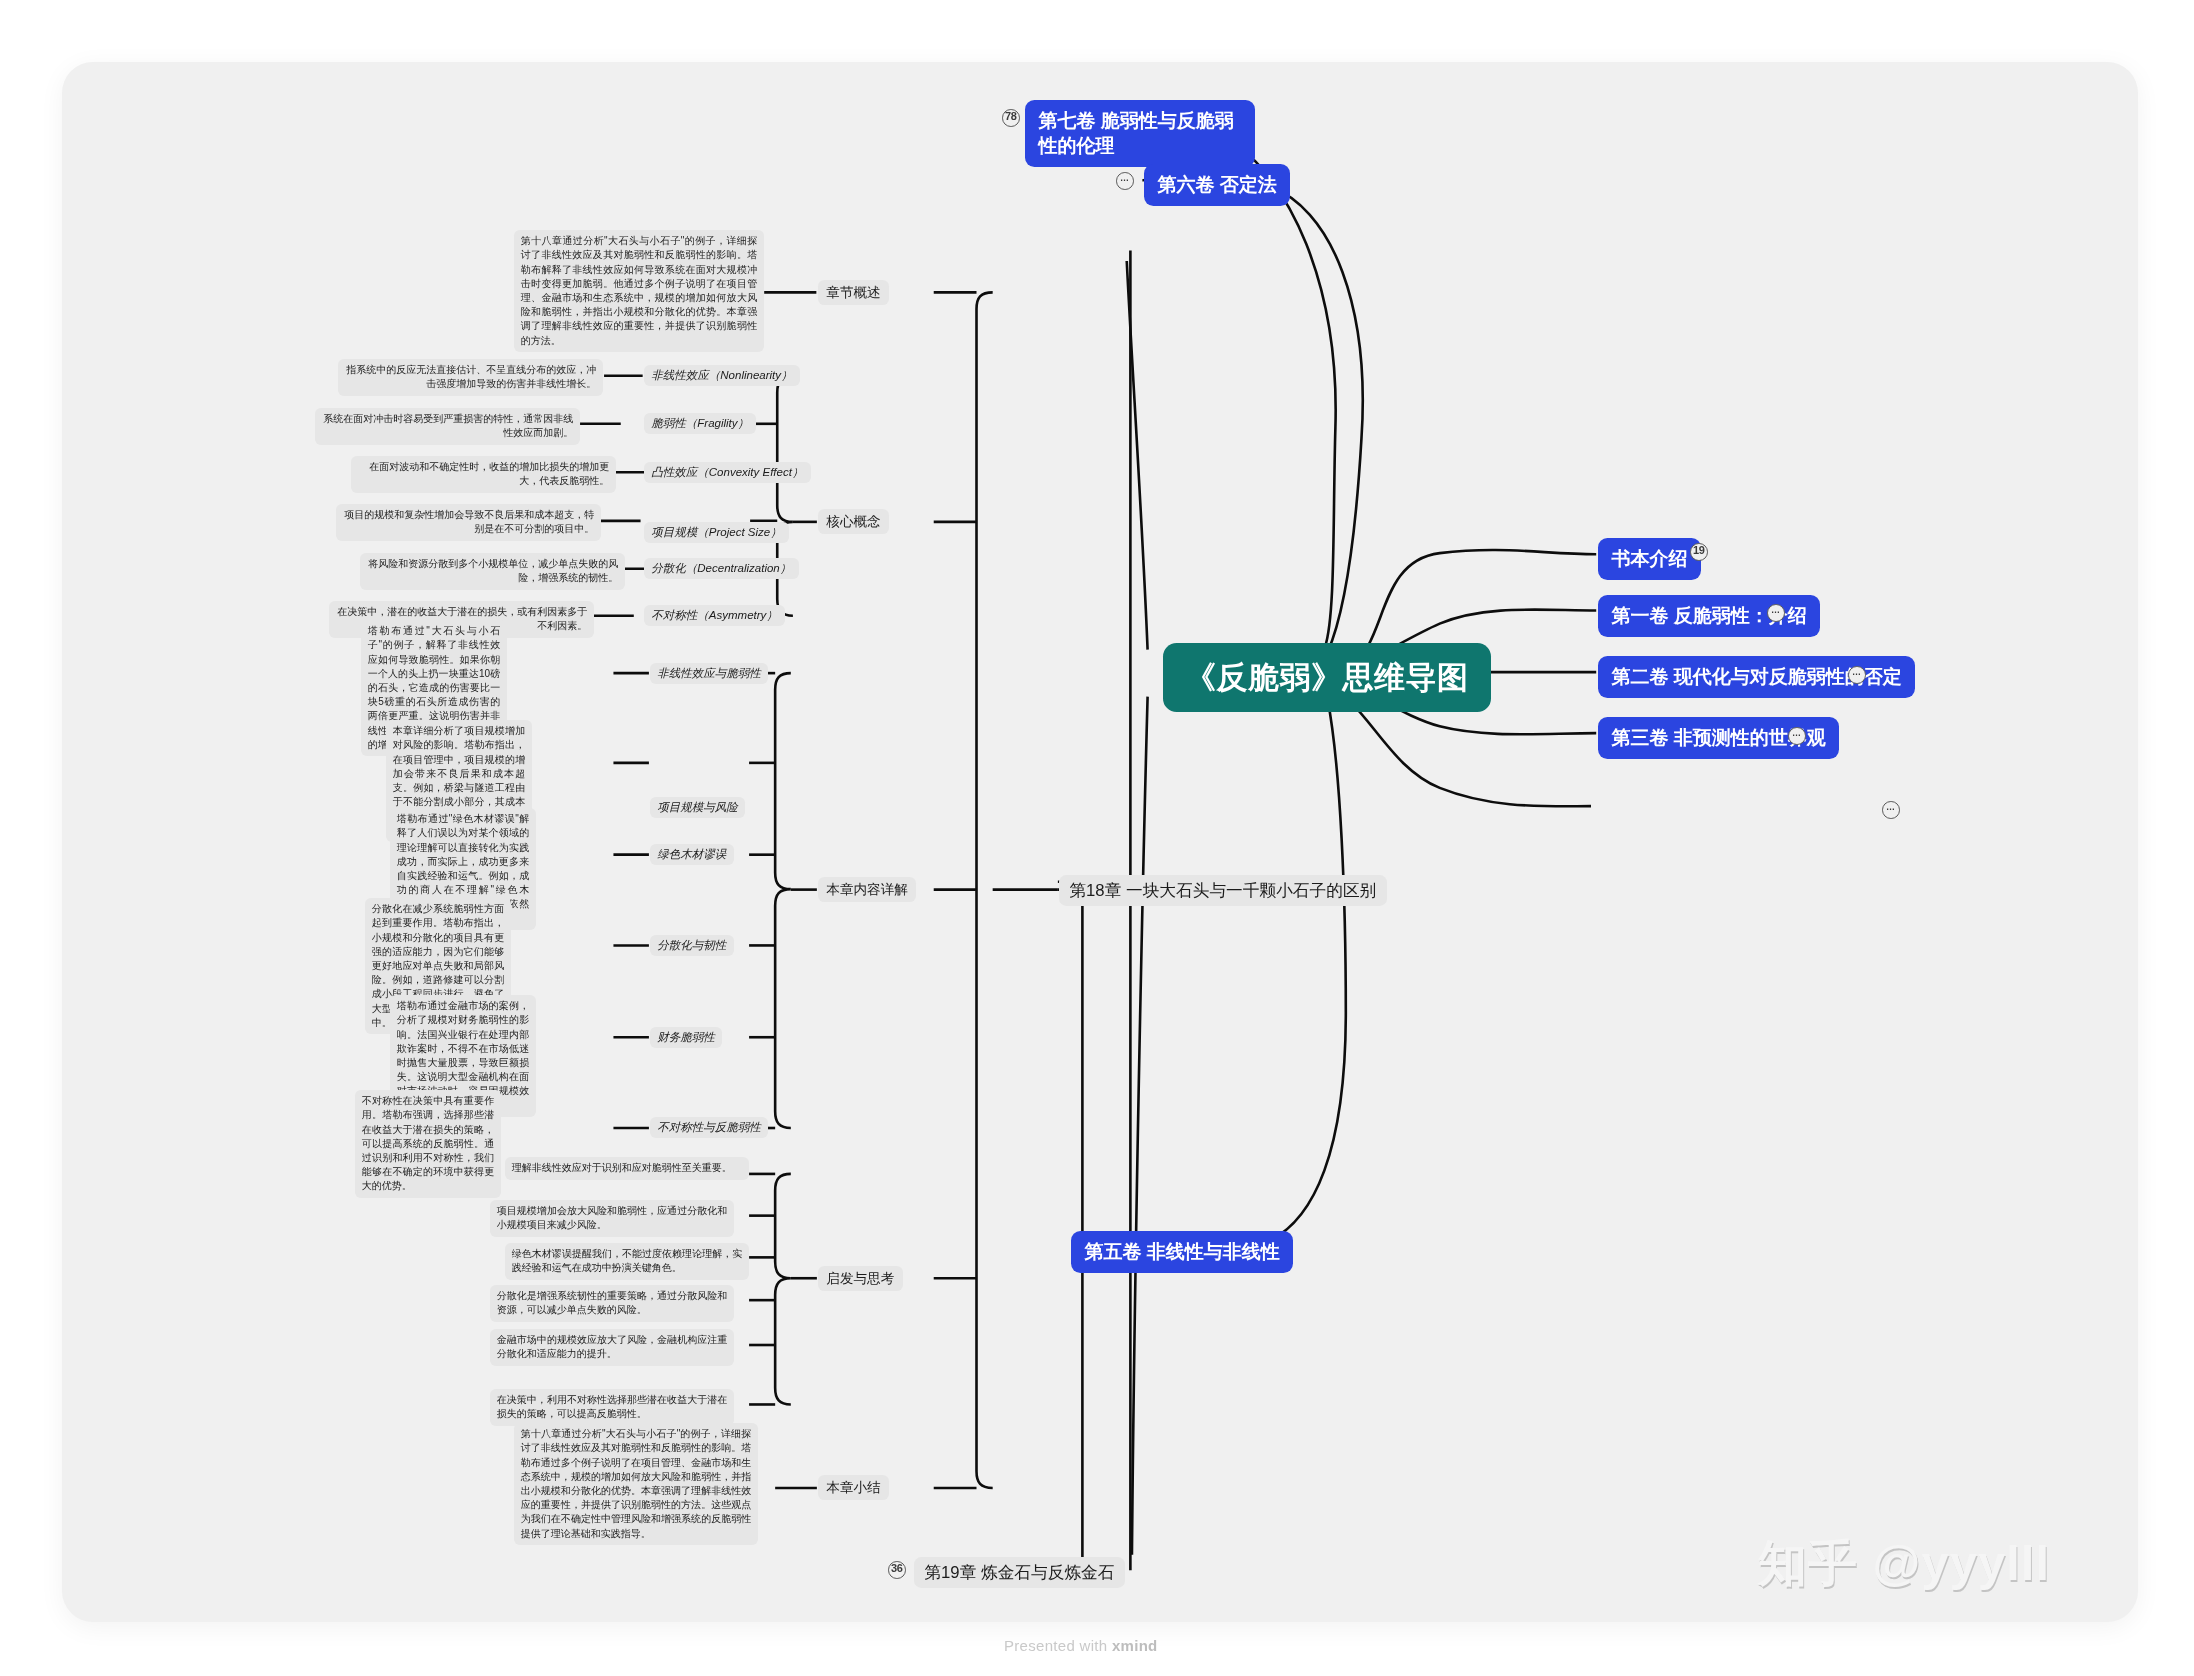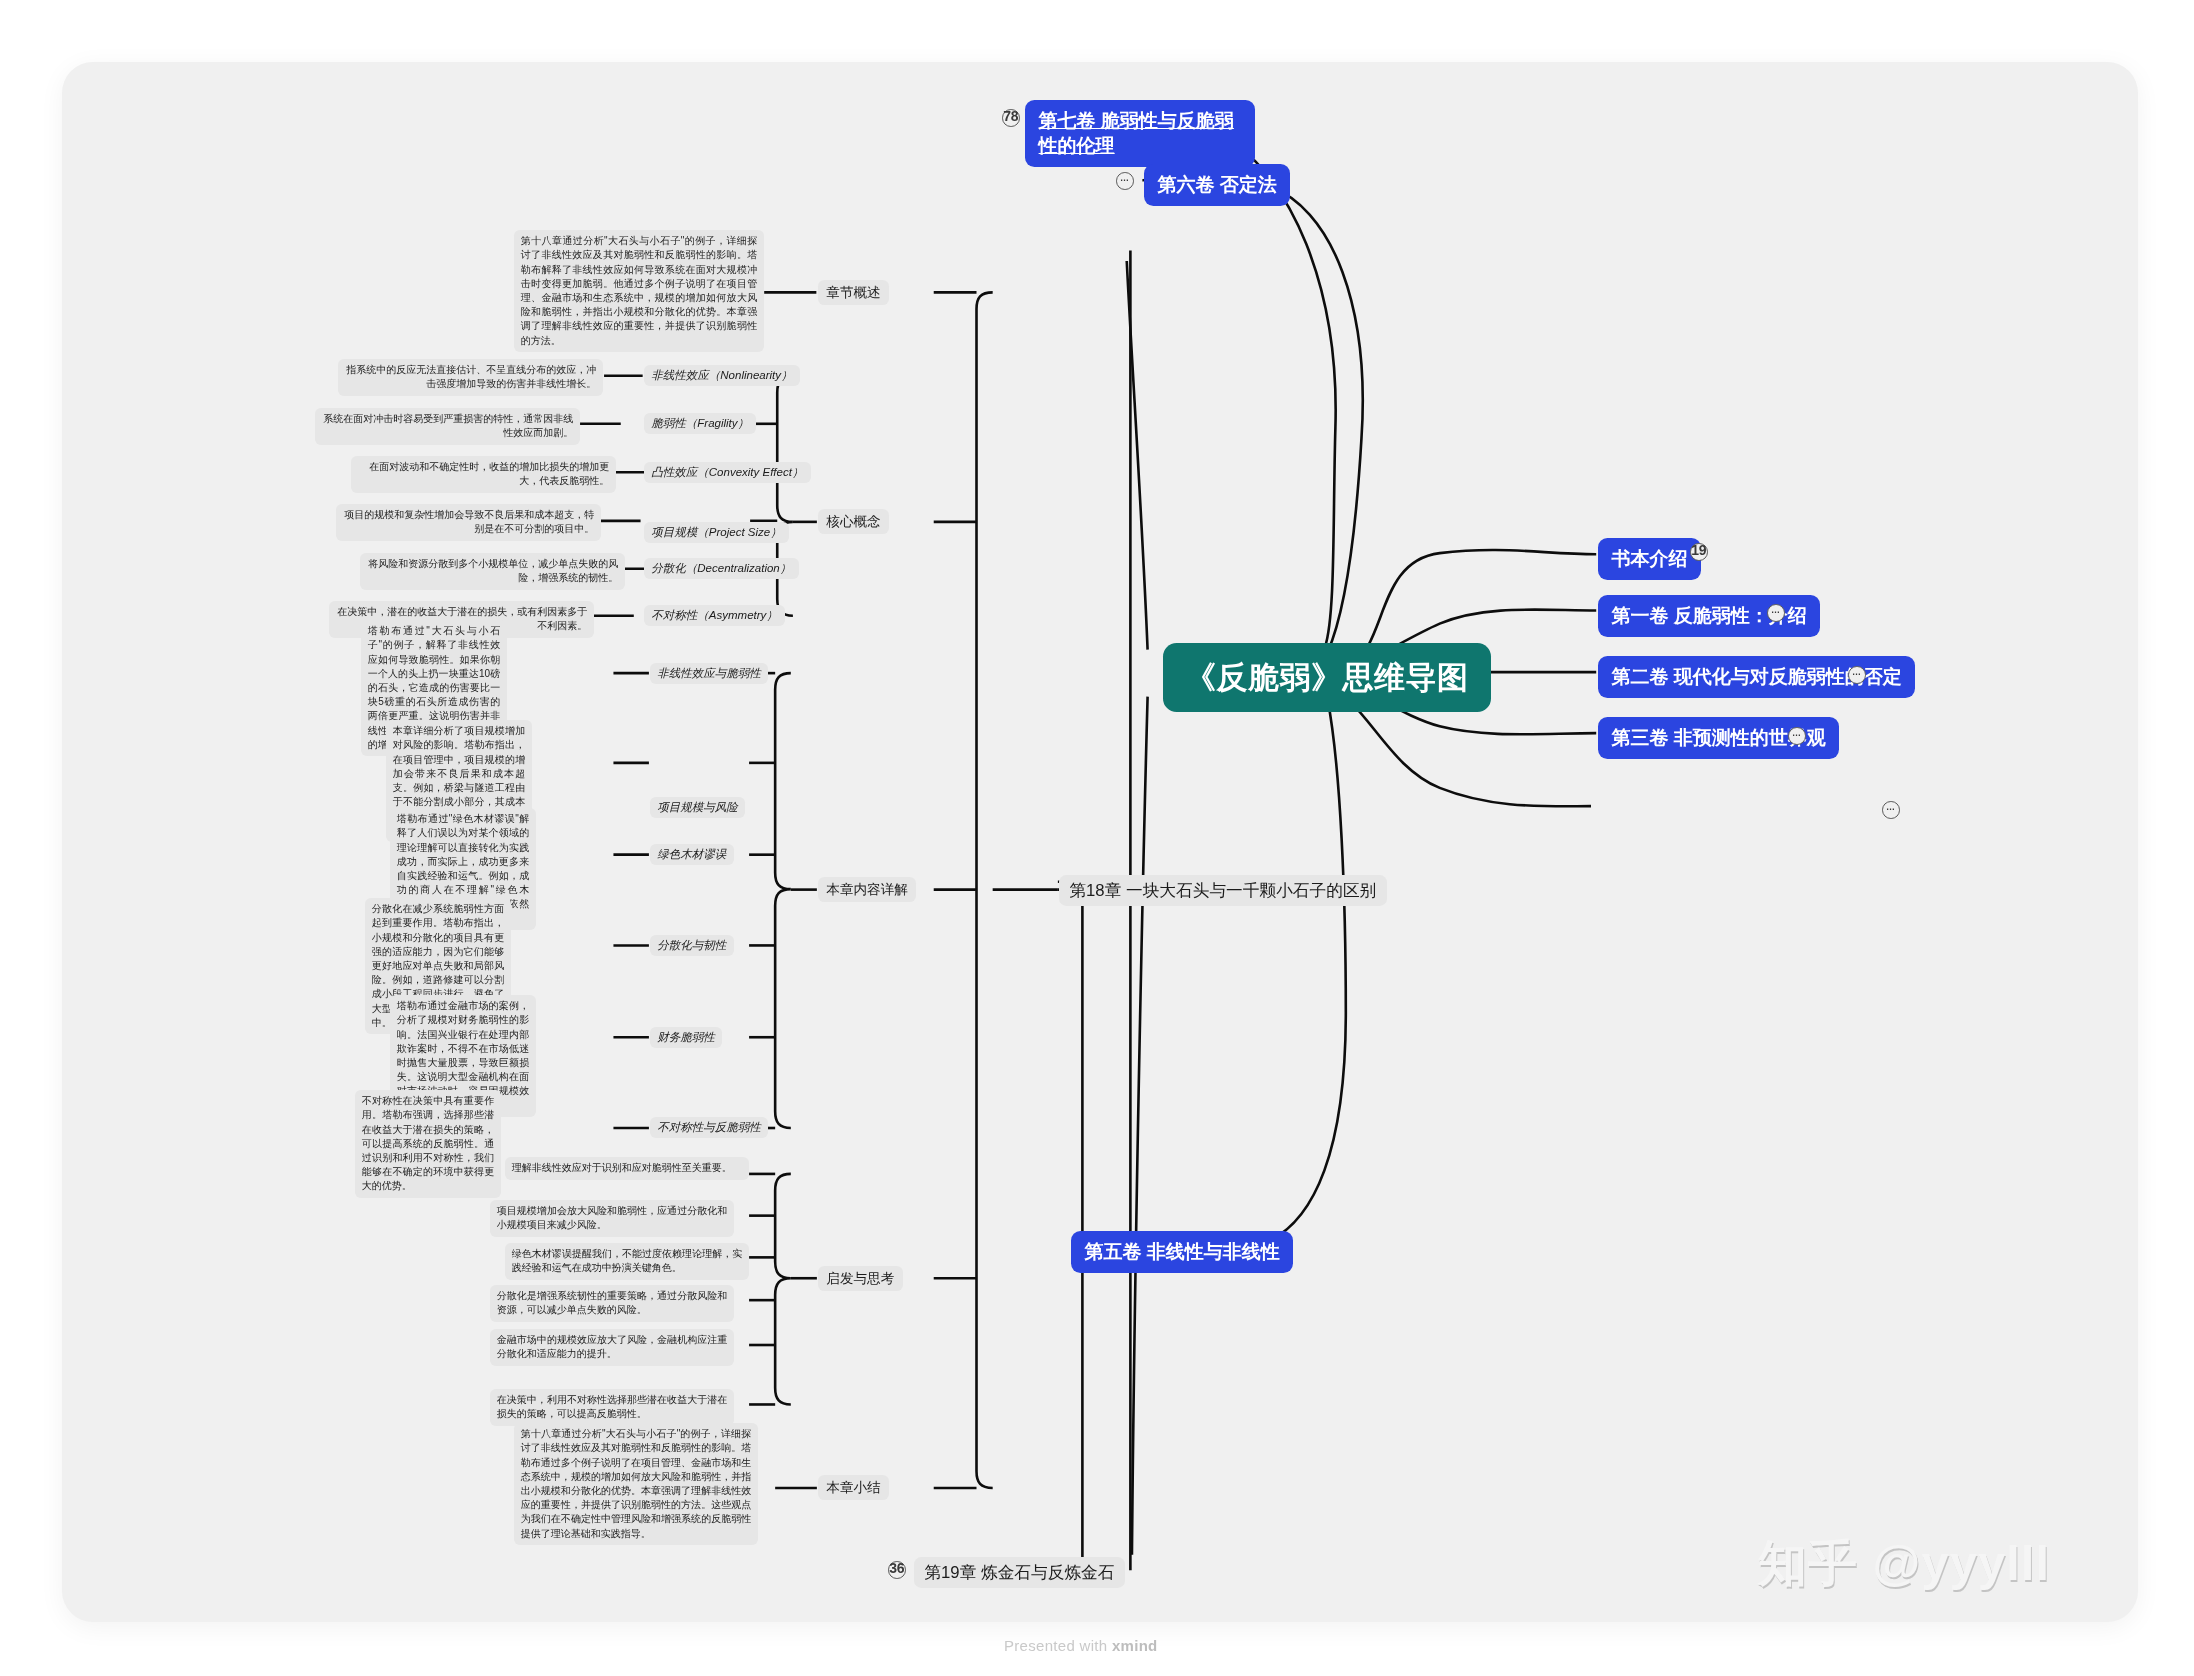--- a/index.html
+++ b/index.html
@@ -52,21 +52,21 @@
     background:#e6e6e6;color:#1b1b1b;border-radius:5.7px;
     font-size:10px;line-height:1.42;padding:4.2px 6.8px;
     text-align:justify;text-justify:inter-character;
   }
   .leaf.ta-r{text-align:right;}
 
   
   .badge{
     position:absolute;width:15.7px;height:15.7px;border-radius:50%;
     border:1px solid #5a5a5a;background:#f0f0f0;color:#3a3a3a;
-    font-size:14px;line-height:13.6px;text-align:center;font-weight:600;
+    font-size:11px;line-height:13.6px;text-align:center;font-weight:600;
     letter-spacing:-0.3px;
   }
   .badge.dots{font-size:9px;line-height:11.5px;letter-spacing:0.5px;}
 
   
   #xmind{
     position:absolute;left:1004px;top:1637px;
     font-size:15px;color:#c9c9c9;letter-spacing:0.3px;
   }
   #xmind b{color:#bdbdbd;font-weight:700;}
@@ -157,21 +157,21 @@
       <path d="M1486,2492 L1436,2492"></path>
       <path d="M1486,2578 L1436,2578"></path>
       <path d="M1486,2692 L1436,2692"></path>
 
       <path d="M1566,2852 L1486,2852"></path>
     </g>
   </svg>
 
   <div class="node root" style="left:1163px;top:643px;">《反脆弱》思维导图</div>
 
-  <div class="node vol" style="left:1025px;top:100px;width:0;min-width:230px;text-decoration:underline;">第七卷 脆弱性与反脆弱性的伦理</div>
+  <div class="node vol" style="left:1025px;top:100px;width:0;min-width:230px;">第七卷 脆弱性与反脆弱性的伦理</div>
   <div class="badge" style="left:1002px;top:109px;">78</div>
 
   <div class="node vol" style="left:1144px;top:164px;">第六卷 否定法</div>
   <div class="badge dots" style="left:1116px;top:172px;">…</div>
 
   <div class="node vol" style="left:1598px;top:538px;">书本介绍</div>
   <div class="badge" style="left:1690px;top:543px;">19</div>
 
   <div class="node vol" style="left:1598px;top:595px;">第一卷 反脆弱性：介绍</div>
   <div class="badge dots" style="left:1767px;top:604px;">…</div>

